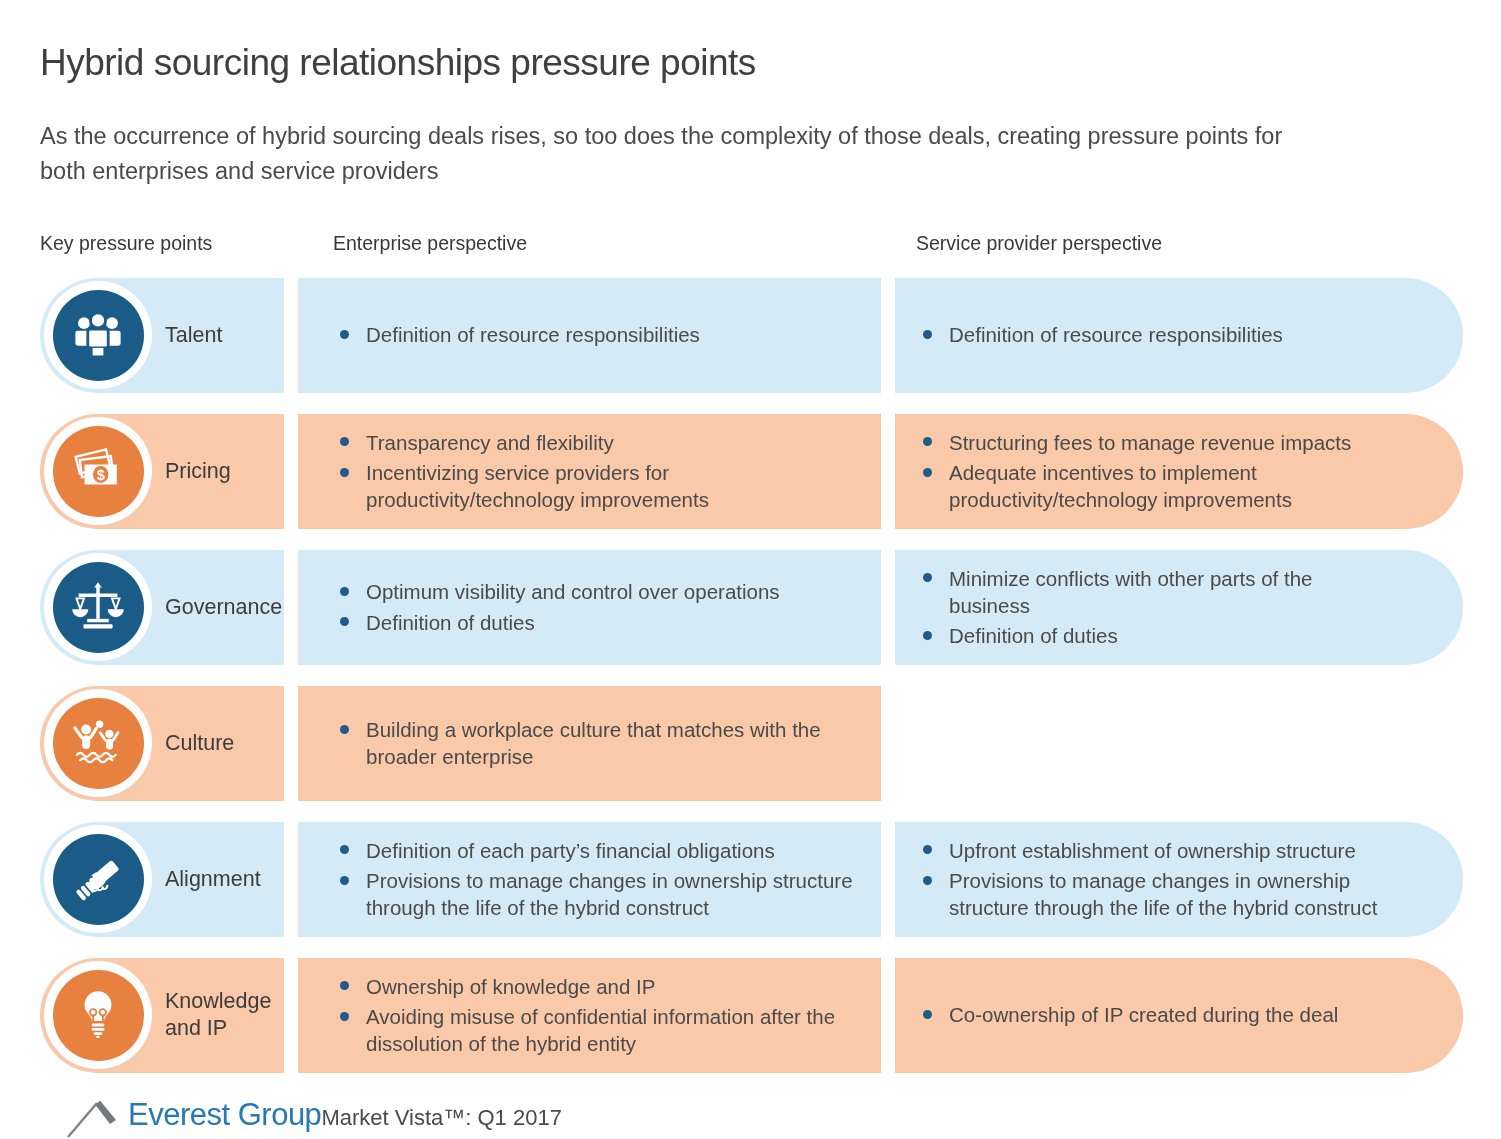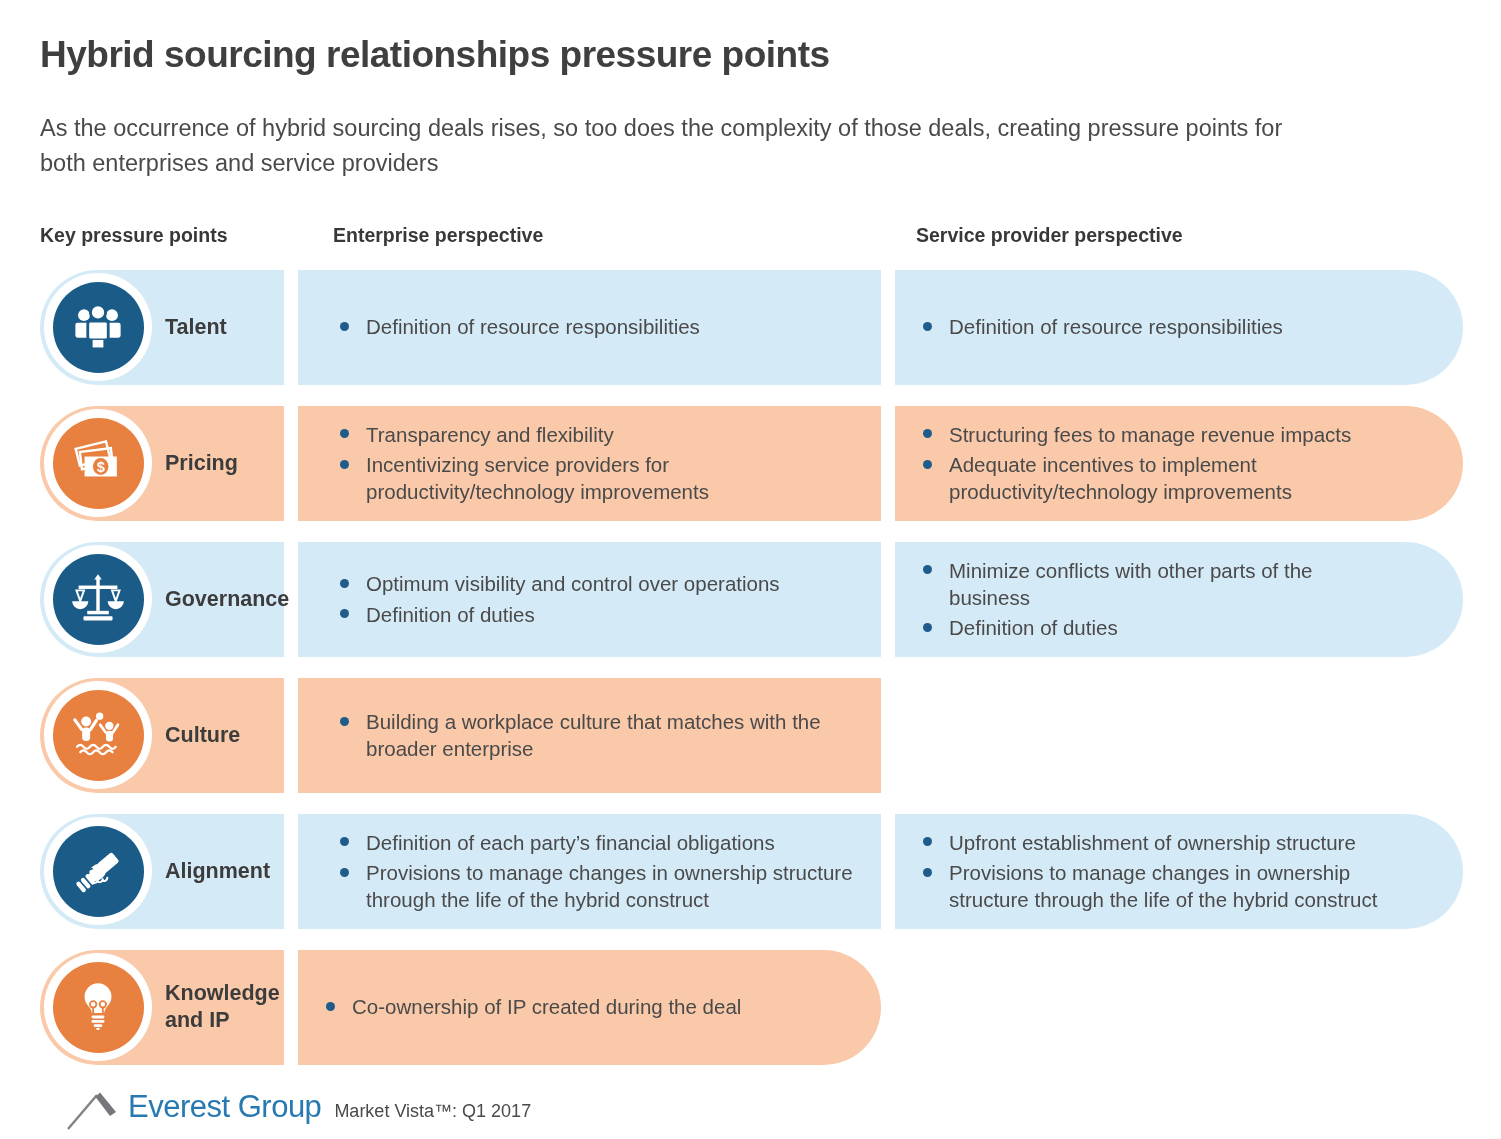--- a/index.html
+++ b/index.html
@@ -6,53 +6,53 @@
     --row-blue:#d5eaf7; --row-orange:#f9c9a9;
     --circle-blue:#1a5b88; --circle-orange:#e8803f;
     --bullet:#1f5c8b; --brand-blue:#2879b2;
     --text-dark:#3f3f3f; --text-body:#4a4a4a;
   }
   *{box-sizing:border-box}
   html,body{margin:0;padding:0;background:#fff}
   body{font-family:"Liberation Sans","DejaVu Sans",sans-serif;color:var(--text-body)}
   .page{position:relative;width:1501px;height:1139px;overflow:hidden;background:#fff;padding:30px 0 0 40px}
 
-  .title{margin:4px 0 0;font-size:37px;font-weight:700;letter-spacing:-0.5px;color:var(--text-dark)}
+  .title{margin:12px 0 0;font-size:37px;font-weight:400;letter-spacing:-0.5px;color:var(--text-dark)}
   .subtitle{margin:35px 0 0;font-size:23.5px;line-height:1.5;color:var(--text-body);white-space:pre-line;max-width:1430px}
 
   .grid-cols{display:grid;grid-template-columns:244px 583px 568px;column-gap:14px;width:1423px}
-  .col-headers{margin-top:42px;font-size:19.5px;font-weight:700;color:#383838}
+  .col-headers{margin-top:42px;font-size:19.5px;font-weight:400;color:#383838}
   .ch-ent{padding-left:35px}
   .ch-sp{padding-left:21px}
 
   #rows{margin-top:23px}
   .row{min-height:115px;margin-bottom:21px}
   .row:last-child{margin-bottom:0}
   .cell{min-height:115px}
   .row.blue .cell{background:var(--row-blue)}
   .row.orange .cell{background:var(--row-orange)}
 
   .cell.key{display:flex;align-items:center;gap:13px;border-radius:58px 0 0 58px;padding-right:4px}
   .badge{width:108px;height:108px;border-radius:50%;background:#fff;flex:none;display:flex;align-items:center;justify-content:center;margin-left:4px}
   .badge-inner{width:91px;height:91px;border-radius:50%;display:flex;align-items:center;justify-content:center}
   .row.blue .badge-inner{background:var(--circle-blue);color:var(--circle-blue)}
   .row.orange .badge-inner{background:var(--circle-orange);color:var(--circle-orange)}
   .badge-inner svg{width:56px;height:56px;display:block}
-  .row-label{font-size:21.5px;font-weight:700;color:#3c3c3c;line-height:1.25}
+  .row-label{font-size:21.5px;font-weight:400;color:#3c3c3c;line-height:1.25}
 
   ul.cell{margin:0;list-style:none;display:flex;flex-direction:column;justify-content:center;gap:3px;padding-top:8px;padding-bottom:8px}
   ul.cell.enterprise{padding-left:40px;padding-right:28px}
   ul.cell.provider{padding-left:26px;padding-right:70px;border-radius:0 58px 58px 0}
   ul.cell li{position:relative;padding-left:28px;font-size:20.5px;line-height:1.33;color:var(--text-body)}
   ul.cell li::before{content:"";position:absolute;left:2px;top:0.43em;width:9px;height:9px;border-radius:50%;background:var(--bullet)}
 
   .footer{margin:24px 0 0 26px;display:flex;align-items:baseline}
   .logo-mark{align-self:center;margin-right:6px}
   .brand-name{font-size:31px;color:var(--brand-blue);letter-spacing:-0.5px}
-  .footer-caption{font-size:18px;color:var(--text-body);margin-left:13px}
+  .footer-caption{font-size:22px;color:var(--text-body);}
 </style>
 </head>
 <body>
 
 <div class="page">
   <h1 class="title">Hybrid sourcing relationships pressure points</h1>
   <p class="subtitle">As the occurrence of hybrid sourcing deals rises, so too does the complexity of those deals, creating pressure points for
 both enterprises and service providers</p>
 
   <div class="col-headers grid-cols">
@@ -213,20 +213,24 @@
     <path d="M21.5 26.5 V31.5 M30.5 26.5 V31.5" fill="none" stroke="currentColor" stroke-width="1.7"></path>
     <rect x="20" y="34" width="12" height="2.7" rx="1.3" fill="#fff"></rect>
     <rect x="20" y="38" width="12" height="2.7" rx="1.3" fill="#fff"></rect>
     <rect x="22" y="42" width="8" height="2.5" rx="1.2" fill="#fff"></rect>
     <rect x="24.3" y="45.3" width="3.4" height="2" rx="1" fill="#fff"></rect>
   </svg>
 </span>
       </span>
       <span class="row-label">Knowledge and IP</span>
     </div>
+    <ul class="cell list enterprise">
+          <li>Ownership of knowledge and IP</li>
+          <li>Avoiding misuse of confidential information after the dissolution of the hybrid entity</li>
+        </ul>
     <ul class="cell list provider">
           <li>Co-ownership of IP created during the deal</li>
         </ul>
   </div>
 </div>
 
   <div class="footer">
     <svg class="logo-mark" width="56" height="42" viewBox="0 0 56 42" xmlns="http://www.w3.org/2000/svg">
       <path d="M2 40 L31 6" stroke="#808285" stroke-width="2.4" fill="none"></path>
       <path d="M29.5 8 L34 3.5 L50 23 L44 27 Z" fill="#76777a"></path>

